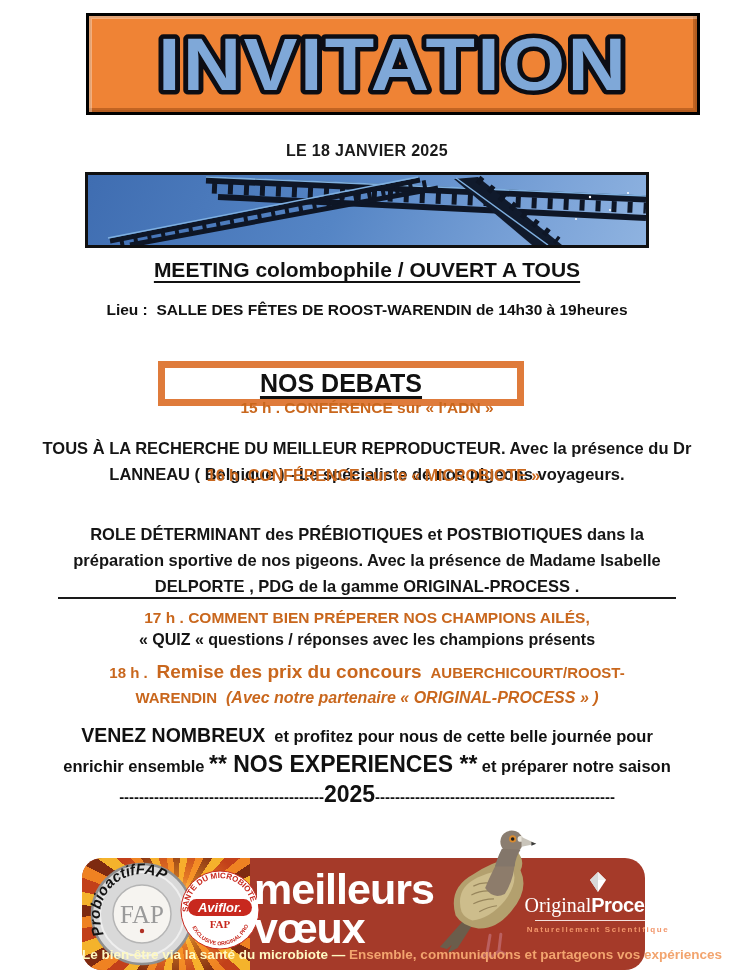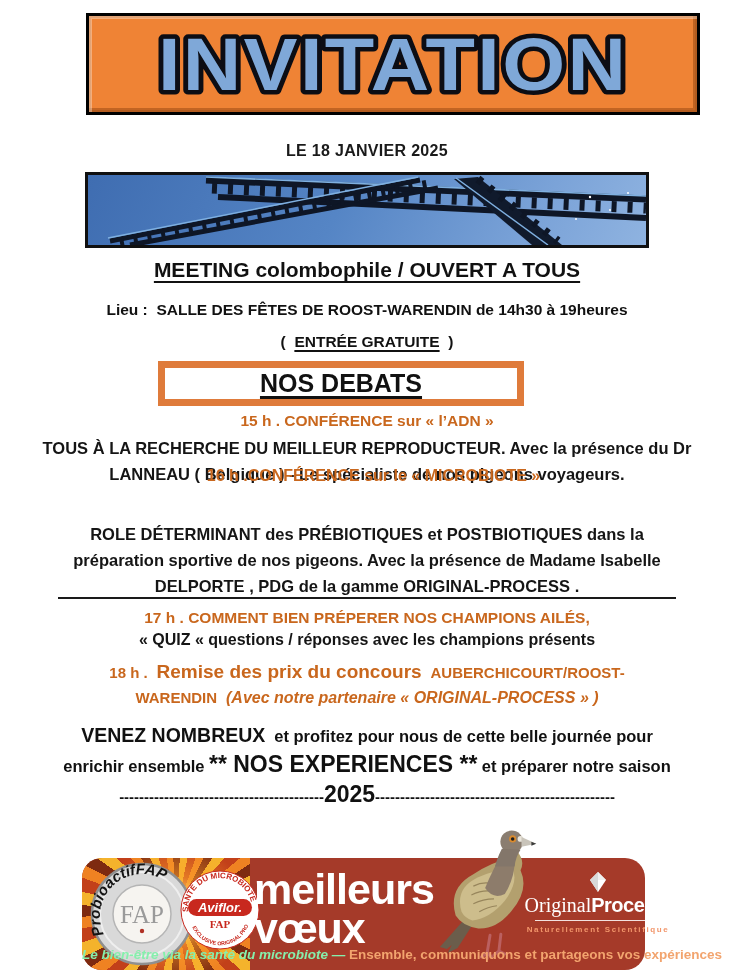--- a/index.html
+++ b/index.html
@@ -39,21 +39,21 @@
 
   .debats-box {
     left:158px; top:361px; width:366px; height:45px;
     border:7px solid #DF7B3B; background:#fff;
     display:flex; align-items:center; justify-content:center;
   }
   .debats-box span { font-size:25px; font-weight:bold; color:#111;
     text-decoration:underline; text-decoration-thickness:2.5px; text-underline-offset:4px; }
 
   .t-orange { color:#C9671D; font-weight:bold; }
-  .s15-title { top:412px; font-size:15.5px; }
+  .s15-title { top:399px; font-size:15.5px; }
   .s15-body  { top:435px; left:42px; right:42px; font-size:16.5px; font-weight:bold; color:#151515; line-height:26px; }
   .s16-title { top:467px; font-size:16px;padding-left:13px; }
   .s16-body  { top:521px; left:70px; right:70px; font-size:16.5px; font-weight:bold; color:#151515; line-height:26px; }
   .divider   { top:597px; left:58px; right:58px; border-top:2px solid #1a1a1a; }
   .s17-title { top:609px; font-size:15.5px; }
   .s17-body  { top:631px; font-size:16px; font-weight:bold; color:#151515; }
   .s18-line1 { top:661px; font-weight:bold; }
   .s18-line1 .pfx  { font-size:15px; color:#C9671D; }
   .s18-line1 .main { font-size:19px; color:#C9671D; }
   .s18-line1 .caps { font-size:15px; color:#C9671D; }
@@ -90,21 +90,21 @@
   .op-logo { position:absolute; left:435px; top:14px; width:162px; text-align:center; color:#fff; }
   .op-logo .diamond { width:24px; height:20px; margin:0 auto 2px; display:block; }
   .op-name { font-size:20px; white-space:nowrap; }
   .op-name .serif { font-family:"Liberation Serif", serif; }
   .op-name .bold  { font-weight:bold; letter-spacing:-.5px; }
   .op-name .reg   { font-size:8px; vertical-align:super; }
   .op-rule { width:126px; height:1px; background:rgba(255,255,255,.85); margin:3px auto 4px; }
   .op-tagline { font-size:8px; font-weight:bold; letter-spacing:1.6px; color:#F2966B; white-space:nowrap; }
   .strip { position:absolute; bottom:8px; left:0; right:0; text-align:center;
     font-size:13.5px; font-weight:bold; white-space:nowrap; }
-  .strip .w { color:#86efac;font-style:italic; }
+  .strip .w { color:#fef9c3; }
   .strip .o { color:#F2A46E; }
 </style>
 </head>
 <body>
 
 <div class="page">
 
   <div class="abs inv-banner">
     <svg viewBox="0 0 556 96" preserveAspectRatio="none">
       <text x="278" y="74" text-anchor="middle" font-family="Liberation Sans, sans-serif" font-weight="bold" font-size="74" fill="#7FA8D8" stroke="#0c0d14" stroke-width="9" stroke-linejoin="round" paint-order="stroke" textLength="430" letter-spacing="2">INVITATION</text>
@@ -137,25 +137,20 @@
     </svg>
   </div>
 
   <div class="abs center meeting-title">MEETING colombophile / OUVERT A TOUS</div>
 
   <div class="abs center lieu-line">
     <span>Lieu :</span>&nbsp;
     <span>SALLE DES FÊTES DE ROOST-WARENDIN de 14h30 à 19heures</span>
   </div>
 
-  <div class="abs center entree-line">
-    <span>(</span>&nbsp;
-    <span class="u">ENTRÉE GRATUITE</span>&nbsp;
-    <span>)</span>
-  </div>
 
   <div class="abs debats-box">
     <span>NOS DEBATS</span>
   </div>
 
   <div class="abs center t-orange s15-title">15 h . CONFÉRENCE sur « l’ADN »</div>
   <div class="abs center s15-body">TOUS À LA RECHERCHE DU MEILLEUR REPRODUCTEUR. Avec la présence du Dr LANNEAU ( Belgique ) - Le spécialiste de nos pigeons voyageurs.</div>
 
   <div class="abs center t-orange s16-title">16 h  .CONFÉRENCE sur le « MICROBIOTE »</div>
   <div class="abs center s16-body">ROLE DÉTERMINANT des PRÉBIOTIQUES et POSTBIOTIQUES dans la préparation sportive de nos pigeons. Avec la présence de Madame Isabelle DELPORTE , PDG de la gamme ORIGINAL-PROCESS .</div>

